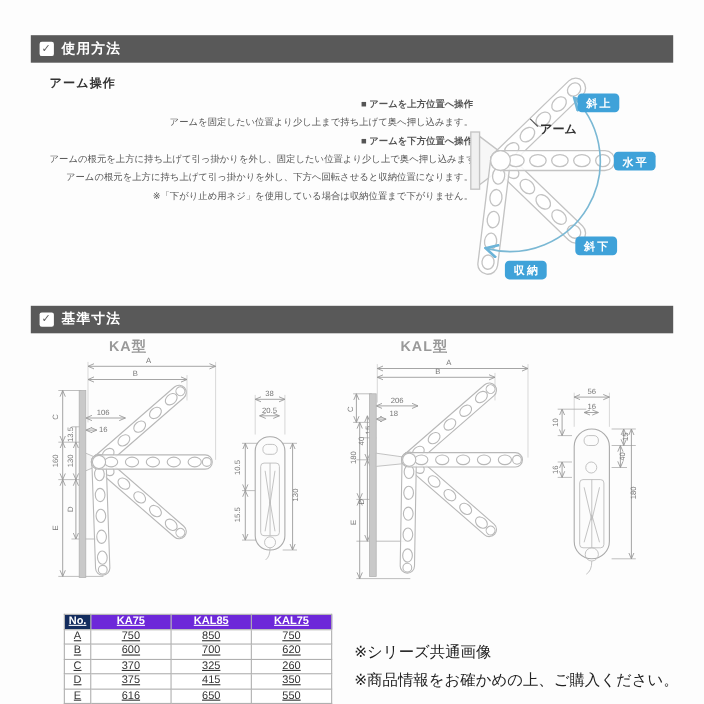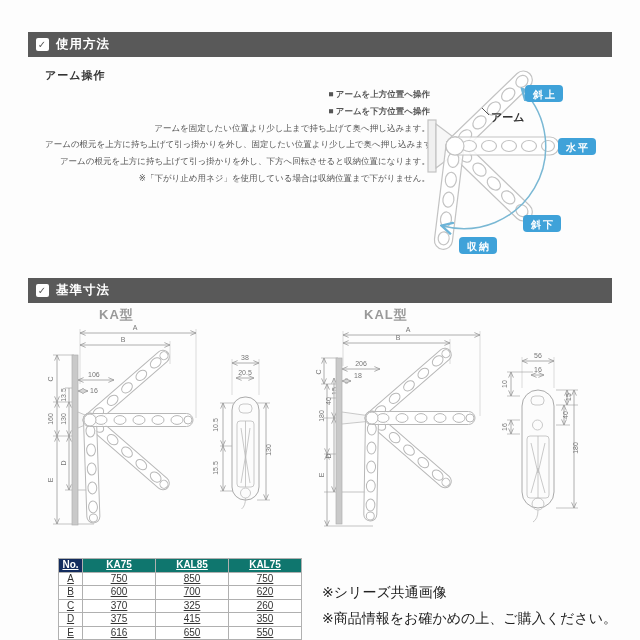--- a/index.html
+++ b/index.html
@@ -33,21 +33,21 @@
     position:absolute; font-size:13px; font-weight:bold; color:#999; letter-spacing:1px;margin-left:44px;
   }
   .spec-table {
     position:absolute; left:58px; top:558px;
     border-collapse:collapse; font-size:10px; color:#333;
     table-layout:fixed;
   }
   .spec-table th, .spec-table td {
     border:1px solid #b0b0b0; text-align:center; padding:0; height:12.5px; line-height:12.5px;text-decoration:underline;
   }
-  .spec-table th { background:#0f766e; color:#fff; font-weight:bold; }
+  .spec-table th { background:#6d28d9; color:#fff; font-weight:bold; }
   .spec-table th.no-h { background:#132c5e; }
   .spec-table td { background:#fff; }
   .note {
     position:absolute; left:322px; font-size:14px; color:#222; white-space:nowrap;
   }
   svg { position:absolute; overflow:visible; }
   svg text { font-family:"Liberation Sans","DejaVu Sans",sans-serif; }
   .dim { font-size:7px; fill:#777; }
   .dimline { stroke:#999; stroke-width:0.8; fill:none; }
   .tick { stroke:#aaa; stroke-width:0.7; }
@@ -94,22 +94,22 @@
 
 <div class="sec-header" style="top:32px">
   <span class="checkbox">✓</span>
   <span>使用方法</span>
 </div>
 
 <div class="arm-ops-title">アーム操作</div>
 
 <div class="bullets">
   <div style="font-weight:bold">■ アームを上方位置へ操作</div>
+  <div>アームを固定したい位置より少し上まで持ち上げて奥へ押し込みます。</div>
   <div style="font-weight:bold">■ アームを下方位置へ操作</div>
-  <div>アームを固定したい位置より少し上まで持ち上げて奥へ押し込みます。</div>
   <div>アームの根元を上方に持ち上げて引っ掛かりを外し、固定したい位置より少し上で奥へ押し込みます。</div>
   <div>アームの根元を上方に持ち上げて引っ掛かりを外し、下方へ回転させると収納位置になります。</div>
   <div>※「下がり止め用ネジ」を使用している場合は収納位置まで下がりません。</div>
 </div>
 
 <svg style="left:425px; top:58px" width="190" height="205" viewBox="0 0 190 205">
   <g>
     <rect x="3" y="62" width="8" height="52" fill="#f0f0f0" stroke="#c3c3c3" stroke-width="1.2"></rect>
     <path d="M11,66 L27,78 L27,98 L11,110 Z" fill="#f7f7f7" stroke="#c3c3c3" stroke-width="1.2"></path>
   </g>

